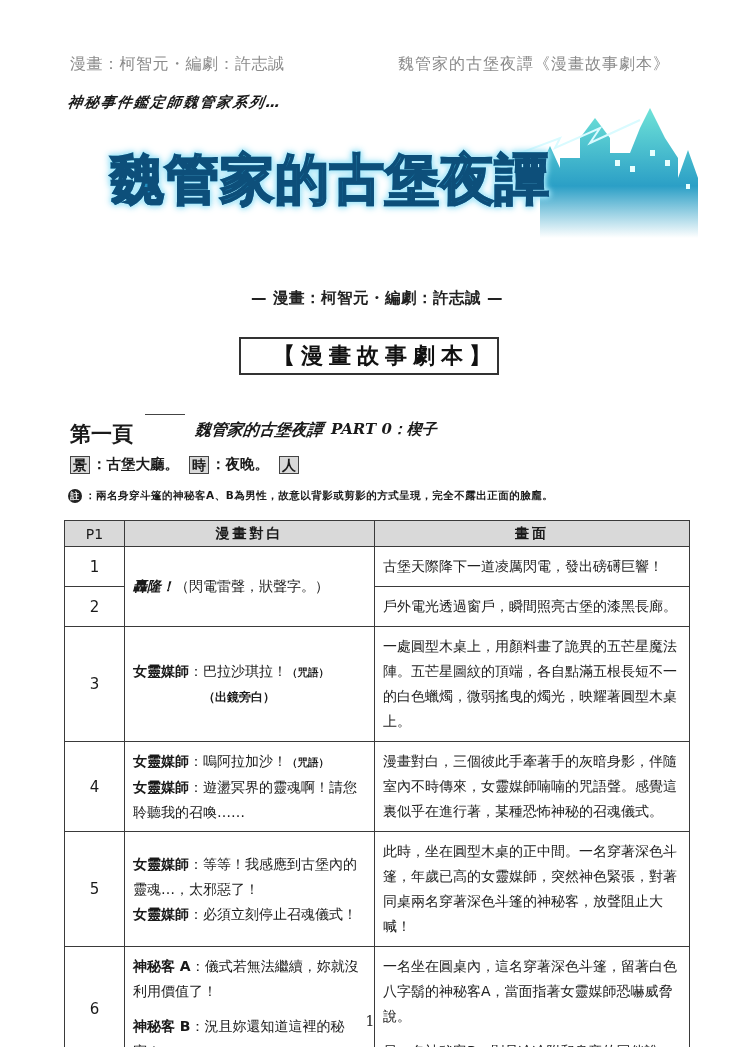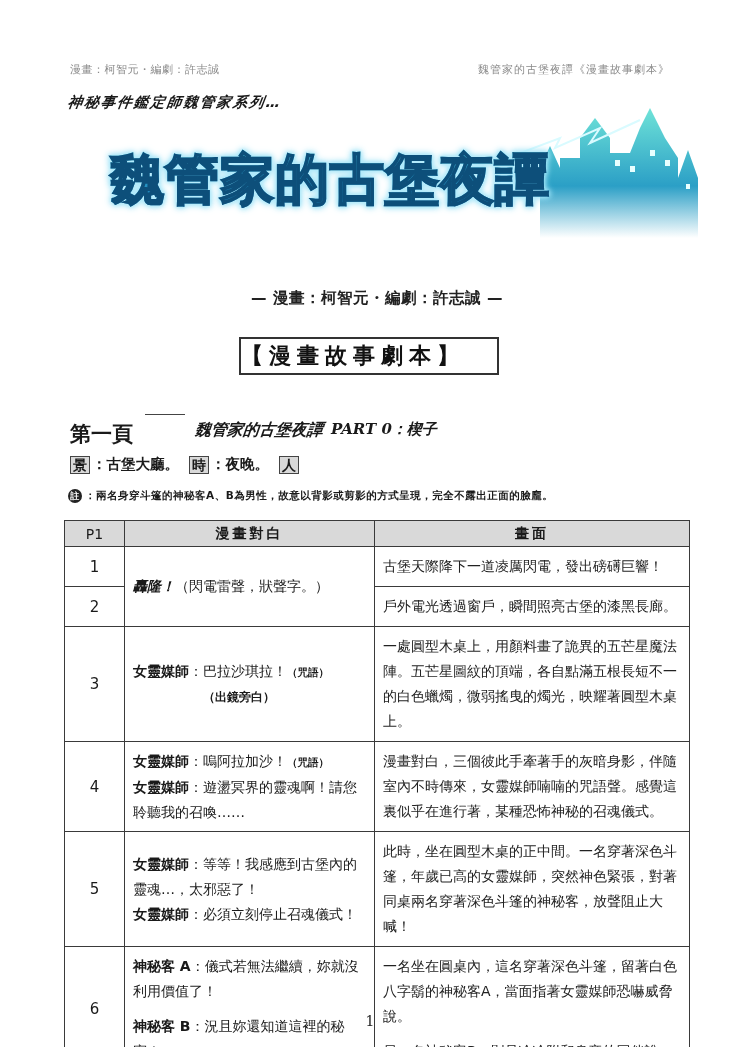--- a/index.html
+++ b/index.html
@@ -1,36 +1,36 @@
 <!DOCTYPE html>
 <html><head>
 <meta charset="utf-8">
 <style>
   * { box-sizing: border-box; margin: 0; padding: 0; }
   html, body { width: 740px; height: 1047px; background: #ffffff; overflow: hidden; }
   body { position: relative; font-family: "DejaVu Sans", "Liberation Sans", sans-serif; color: #1a1a1a; }
 
-  .running-head { position: absolute; top: 54px; font-size: 11px; color: #8a8a8a; letter-spacing: 0.5px; margin-top: 8px; }
+  .running-head { position: absolute; top: 54px; font-size: 16px; color: #8a8a8a; letter-spacing: 0.5px; }
   .running-head.left { left: 70px; }
   .running-head.right { right: 70px; letter-spacing: 1px; }
 
   .series { position: absolute; left: 68px; top: 93px; font-size: 14.5px; font-weight: bold; font-style: italic; color: #1a1a1a; letter-spacing: 2px; transform: skewX(-8deg); }
 
   .logo { position: absolute; left: 100px; top: 118px; width: 600px; height: 150px; }
   .logo-title { position: absolute; left: 10px; top: 26px; font-size: 54px; font-weight: bold; letter-spacing: 1px; color: #1d7fae;
     background: linear-gradient(180deg, #5fd7e6 0%, #2aa0cf 45%, #0f5f98 100%);
     -webkit-background-clip: text; background-clip: text; -webkit-text-fill-color: transparent;
     -webkit-text-stroke: 2px #0d4f7a; filter: drop-shadow(0 0 3px #bfefff) drop-shadow(0 0 2px #7fd8f0); }
   .logo-en { position: absolute; left: 85px; top: 116px; font-family: "DejaVu Serif", "Liberation Serif", serif; font-size: 17px; font-weight: bold; font-style: italic; letter-spacing: 2.5px; color: #161616; }
   .castle { position: absolute; left: 420px; top: -20px; width: 190px; height: 140px; }
 
   .credits { position: absolute; left: 7px; width: 740px; top: 288px; text-align: center; font-size: 15.5px; font-weight: bold; color: #222; letter-spacing: 0.5px; }
 
   .script-box { position: absolute; left: 239px; top: 337px; width: 260px; height: 38px; border: 2px solid #333;
-    display: flex; align-items: center; justify-content: flex-start; font-size: 22px; font-weight: bold; letter-spacing: 6px; color: #111; }
+    display: flex; align-items: center; justify-content: flex-end; font-size: 22px; font-weight: bold; letter-spacing: 6px; color: #111; }
 
   .page-heading { position: absolute; left: 70px; top: 420px; display: flex; align-items: flex-start; }
   .page-heading .num { font-size: 21px; font-weight: bold; color: #1a1a1a; }
   .page-heading .dash { display: inline-block; width: 40px; height: 1px; background: #444; margin: 0 10px 0 12px; position: relative; top: -6px; }
   .page-heading .subtitle { font-size: 16px; font-weight: bold; font-style: italic; color: #1a1a1a; transform: skewX(-6deg); display: inline-block; }
   .page-heading .part { font-family: "DejaVu Serif", "Liberation Serif", serif; font-size: 15px; font-weight: bold; font-style: italic; margin-left: 8px; }
 
   .scene-line { position: absolute; left: 70px; top: 455px; font-size: 14.5px; font-weight: bold; color: #1a1a1a; display: flex; align-items: center; }
   .tagbox { display: inline-block; border: 1.5px solid #444; background: #d9d9d9; font-size: 14px; line-height: 16px; padding: 0 2px; margin-right: 2px; }
   .scene-line .seg { margin-right: 10px; }

